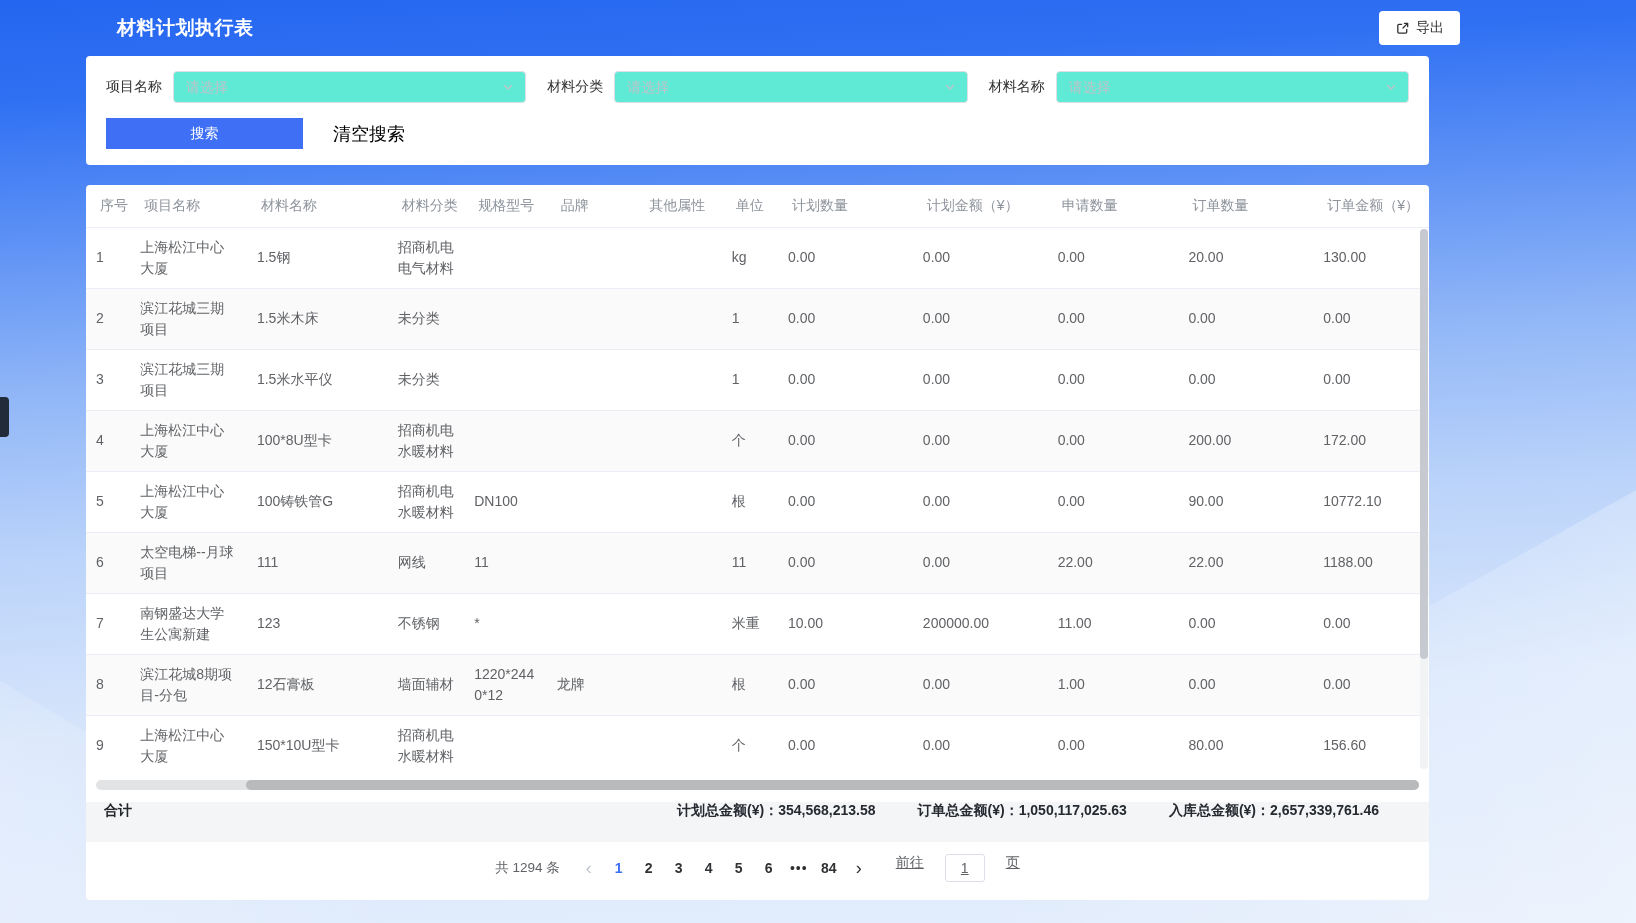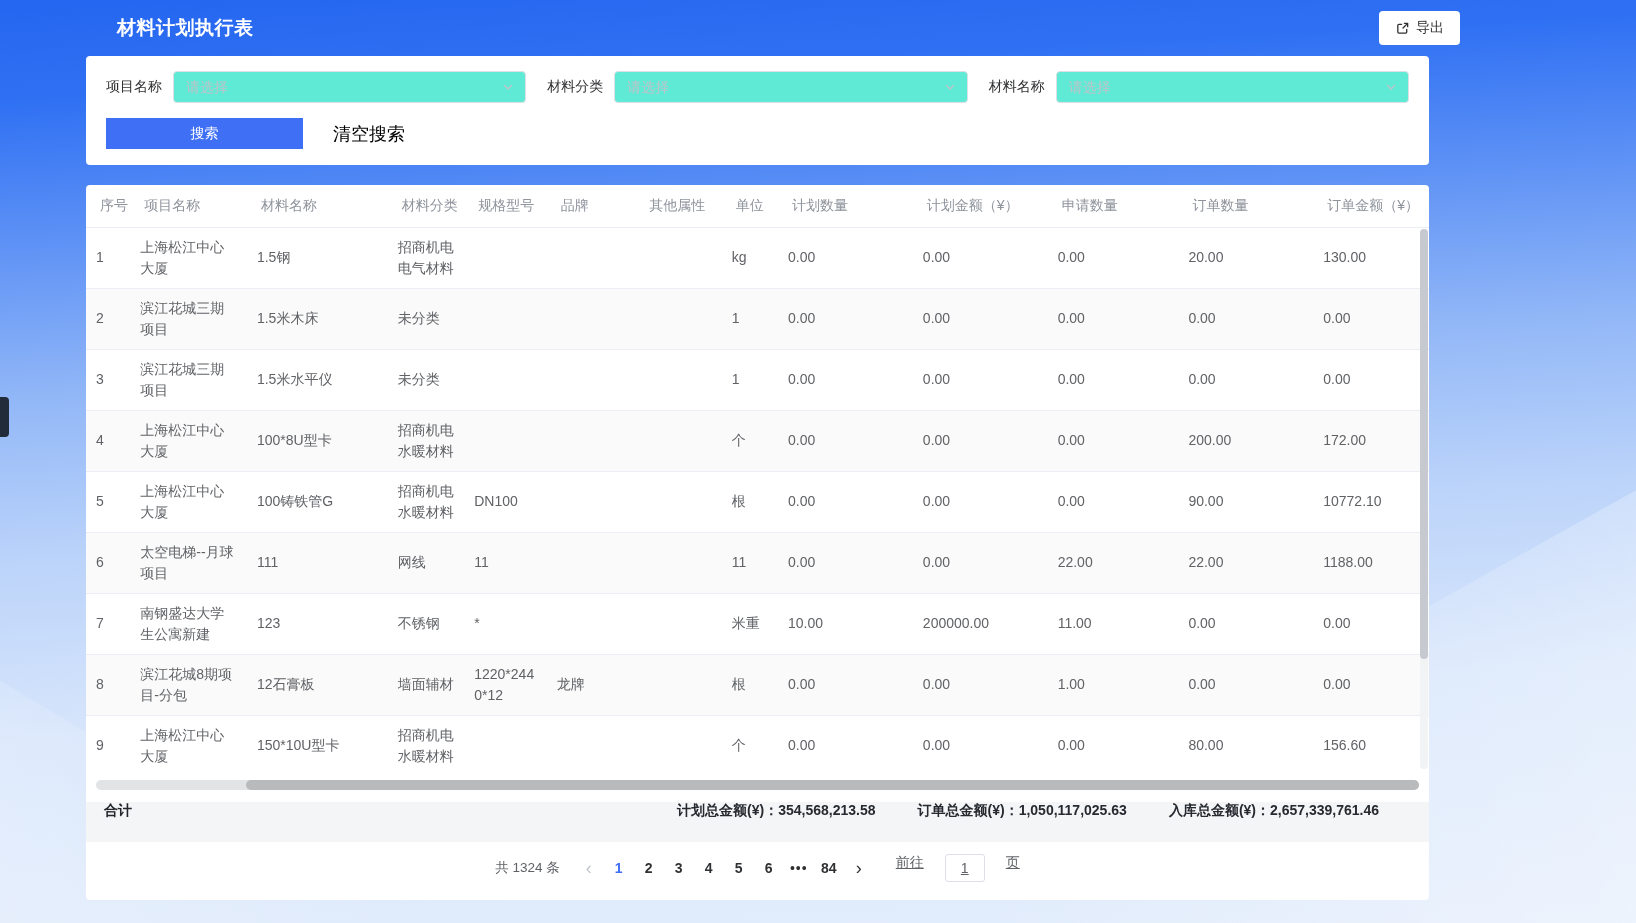--- a/index.html
+++ b/index.html
@@ -336,21 +336,21 @@
       <div class="summary-row">
         <span>合计</span>
         <div class="summary-items">
           <span class="summary-item"><span>计划总金额(¥)：</span><span>354,568,213.58</span></span>
           <span class="summary-item"><span>订单总金额(¥)：</span><span>1,050,117,025.63</span></span>
           <span class="summary-item"><span>入库总金额(¥)：</span><span>2,657,339,761.46</span></span>
         </div>
       </div>
 
       <div class="pagination">
-        <span class="total-text">共 1324 条</span>
+        <span class="total-text">共 1294 条</span>
         <button class="page-arrow disabled">‹</button>
         <span style="display:flex">
             <button class="page-num active">1</button>
             <button class="page-num">2</button>
             <button class="page-num">3</button>
             <button class="page-num">4</button>
             <button class="page-num">5</button>
             <button class="page-num">6</button>
             <button class="page-num dots">•••</button>
             <button class="page-num">84</button>

